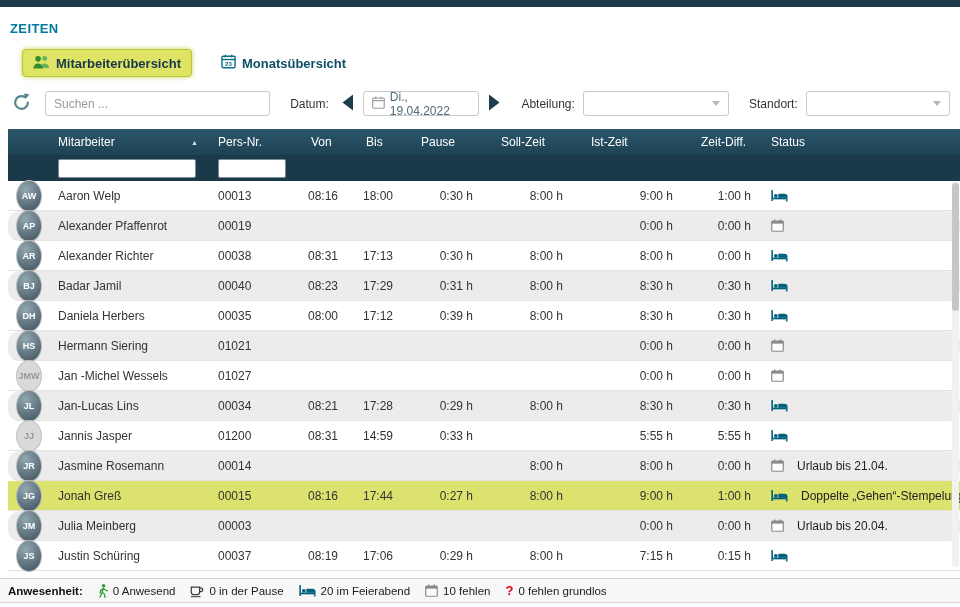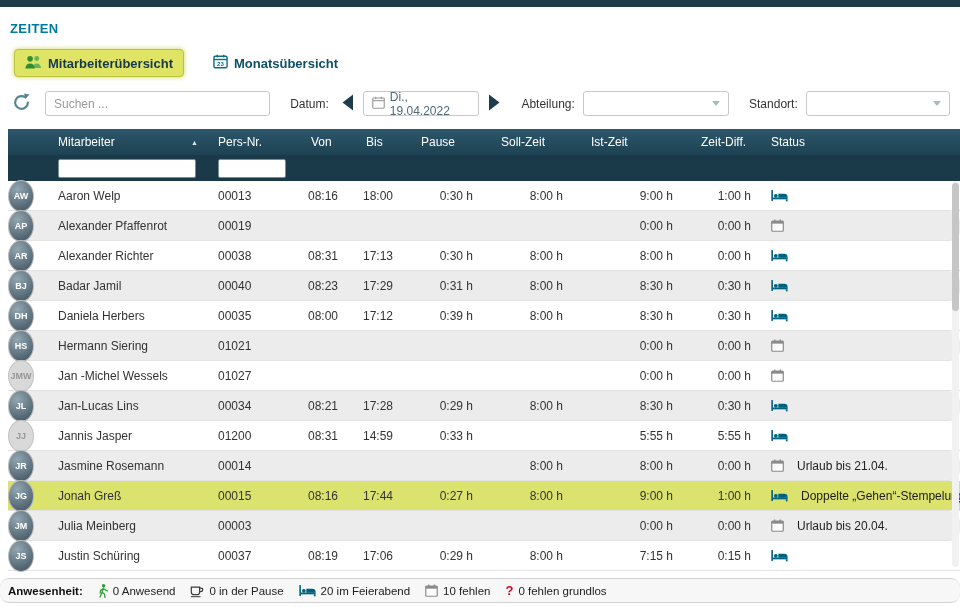--- a/index.html
+++ b/index.html
@@ -15,21 +15,21 @@
 
   .page-title {
     margin: 14px 0 0 10px;
     color: #0079a1;
     font-size: 13px;
     font-weight: bold;
     letter-spacing: .4px;
   }
 
   
-  .tabs { display: flex; align-items: center; gap: 18px; margin: 13px 0 0 14px; }
+  .tabs { display: flex; align-items: center; gap: 18px; margin: 13px 0 0 22px; }
   .tab {
     display: flex; align-items: center; gap: 6px;
     font-size: 13px; color: #0d4f66; padding: 4px 10px;
     border: 1px solid transparent; border-radius: 4px; cursor: pointer;
     font-weight: bold;
   }
   .tab.active {
     background: #dfe464;
     border-color: #b9c437;
     box-shadow: 0 0 5px #ccd55a;
@@ -89,35 +89,35 @@
   .status-icon { display: flex; align-items: center; }
   .status-text { color: #222; }
 
   .f-input { height: 19px; border: 1px solid #7d8c94; border-radius: 2px; margin-left: 10px; padding: 0 4px; font-size: 11px; }
   .f-name { width: 138px; }
   .f-pers { width: 68px; }
 
   .avatar {
     width: 26px; height: 32px; border-radius: 50%;
     display: flex; align-items: center; justify-content: center;
-    font-size: 9px; font-weight: bold; margin-left: 0; color: #fff;
+    font-size: 9px; font-weight: bold; margin-left: 8px; color: #fff;
   }
   .avatar.photo { background: radial-gradient(circle at 35% 28%, #93a7b1, #5b6f7c 62%, #3d4e58); border: 1px solid #b9b9b9; }
   .avatar.plain { background: #d9d9d9; color: #979797; border: 1px solid #c2c2c2; }
 
   
   .scrollbar { position: absolute; right: 1px; top: 181px; width: 7px; height: 386px; background: #f1f1f1; border-radius: 4px; }
   .scroll-thumb { position: absolute; top: 2px; left: 0; width: 7px; height: 128px; background: #c6c6c6; border-radius: 4px; }
 
   
   .footer {
     position: absolute; left: 0; right: 0; bottom: 4px; height: 25px;
     background: #f7f7f7; border-top: 1px solid #d2d2d2; border-bottom: 1px solid #d2d2d2;
     display: flex; align-items: center; padding-left: 8px; gap: 15px;
-    font-size: 11.5px; color: #222; border-radius: 9px;
+    font-size: 11.5px; color: #222;
   }
   .footer-label { font-weight: bold; color: #111; }
   .legend-item { display: flex; align-items: center; gap: 5px; }
   .legend-icon { display: flex; align-items: center; }
   .q-mark { color: #e2001a; font-weight: bold; font-size: 13px; }
 </style>
 </head>
 <body>
 
 <div class="topbar"></div>

